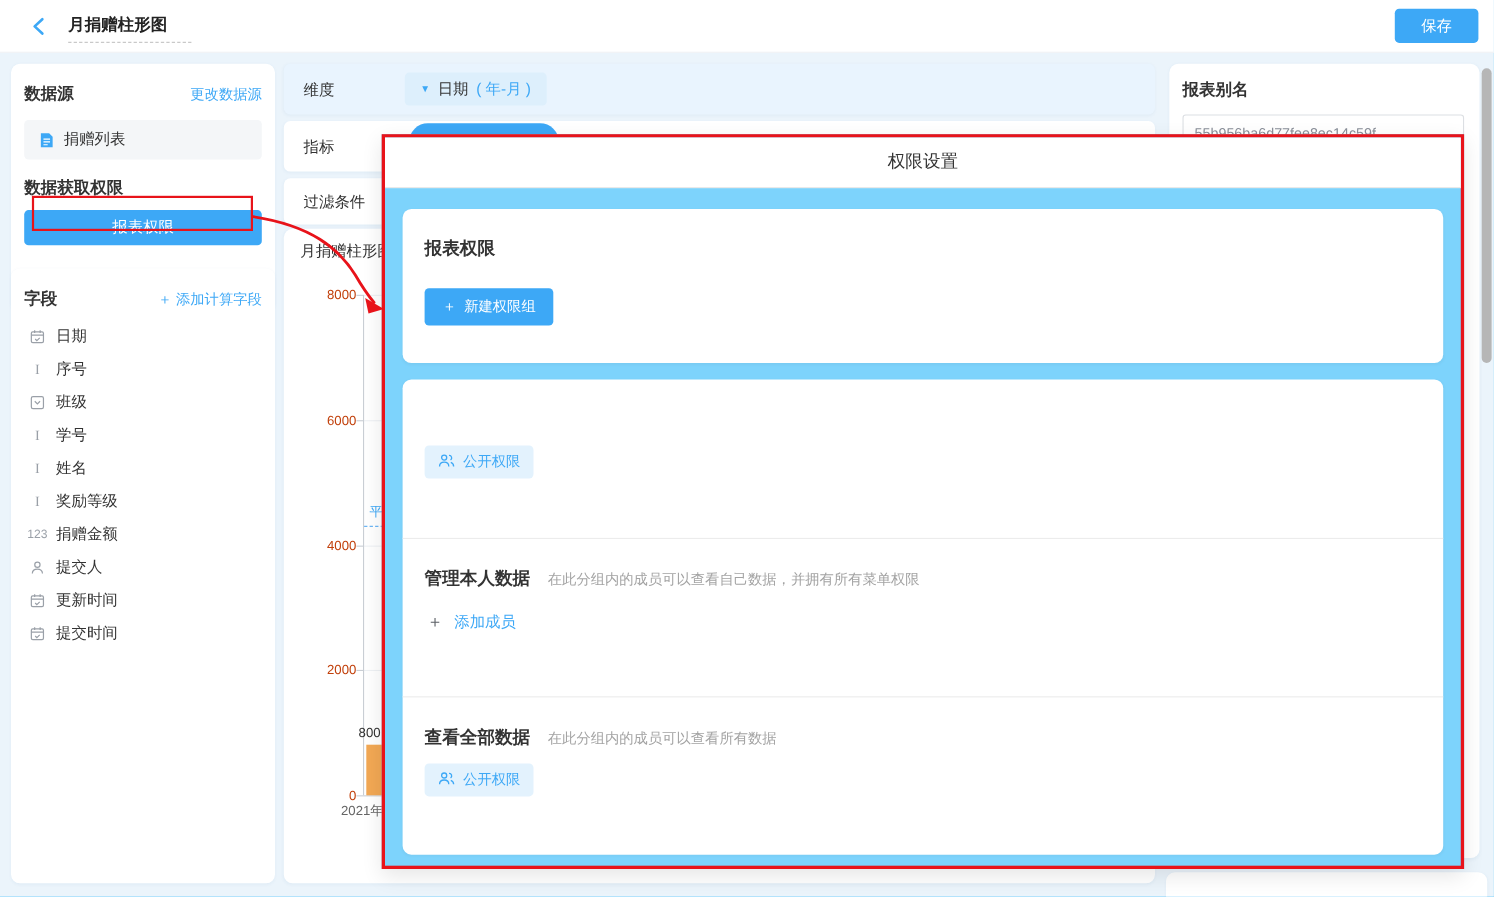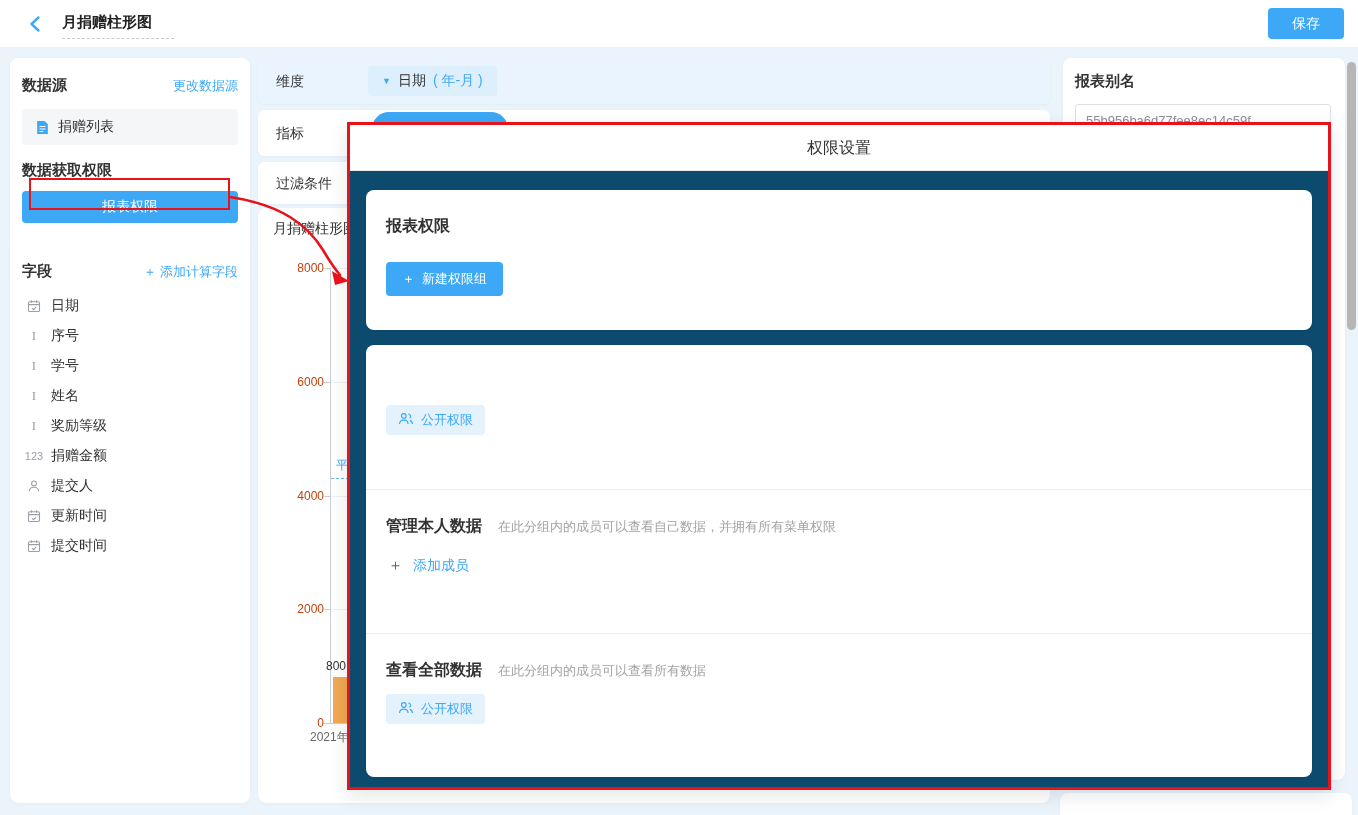--- a/index.html
+++ b/index.html
@@ -60,21 +60,21 @@
   #x-label { position:absolute; left:52px; top:521px; font-size:12px; color:#666; white-space:nowrap; }
 
   
   #panel-alias { left:1063px; top:58px; width:282px; height:722px; padding:14px 12px; }
   #alias-title { font-size:15px; font-weight:bold; margin-top:0; }
   #alias-input { margin-top:13px; width:256px; height:32px; border:1px solid #dcdfe3; border-radius:3px; font-size:13px; color:#8a8f99; padding:0 10px; font-family:inherit; background:#fff; }
   #panel-bottom-right { left:1060px; top:793px; width:292px; height:40px; }
   #scrollbar-thumb { position:absolute; left:1347px; top:62px; width:9px; height:268px; background:#b6b6b6; border-radius:5px; z-index:12; cursor:pointer; }
 
   
-  #perm-modal { position:absolute; left:347px; top:122px; width:984px; height:668px; background:#0c4a6e; border:3px solid #e8131a; z-index:40; box-shadow:0 6px 18px rgba(0,0,0,.10); }
+  #perm-modal { position:absolute; left:347px; top:122px; width:984px; height:668px; background:#7dd3fc; border:3px solid #e8131a; z-index:40; box-shadow:0 6px 18px rgba(0,0,0,.10); }
   #modal-header { position:absolute; left:0; top:0; right:0; height:46px; background:#fff; border-bottom:1px solid #e9e9e9; text-align:center; line-height:46px; font-size:16px; color:#333; }
   .modal-card { position:absolute; left:16px; right:16px; background:#fff; border-radius:8px; box-shadow:0 1px 3px rgba(0,0,0,.04); }
   #modal-card-a { top:65px; height:140px; }
   #modal-card-b { top:220px; height:432px; }
   .sec { position:absolute; left:0; right:0; height:144px; }
   .sec + .sec { border-top:1px solid #ececec; }
   .sec-title-row { position:absolute; left:20px; top:26px; display:flex; align-items:baseline; gap:16px; white-space:nowrap; }
   .sec-title { font-size:16px; font-weight:bold; color:#333; }
   .sec-desc { font-size:13px; color:#a3a3a3; }
   .primary-btn { position:absolute; left:20px; display:flex; align-items:center; gap:7px; height:34px; padding:0 16px; background:#3da8f6; color:#fff; border:none; border-radius:4px; font-size:13px; font-family:inherit; cursor:pointer; }
@@ -133,20 +133,29 @@
               <path d="M1.5 5.6h11M4.5 1.2v2.6M9.5 1.2v2.6M5 9.2l1.5 1.5 2.6-2.6"></path>
             </svg>
           </span>
         <span>日期</span>
       </div>
       <div class="field-row">
         <span class="ficon">
             <span class="ticon">I</span>
           </span>
         <span>序号</span>
+      </div>
+      <div class="field-row">
+        <span class="ficon">
+            <svg width="14" height="14" viewBox="0 0 14 14" fill="none" stroke="#9aa0a8" stroke-width="1.1">
+              <rect x="1.5" y="1.5" width="11" height="11" rx="1.5"></rect>
+              <path d="M4.6 5.8 7 8.2 9.4 5.8"></path>
+            </svg>
+          </span>
+        <span>班级</span>
       </div>
       <div class="field-row">
         <span class="ficon">
             <span class="ticon">I</span>
           </span>
         <span>学号</span>
       </div>
       <div class="field-row">
         <span class="ficon">
             <span class="ticon">I</span>

